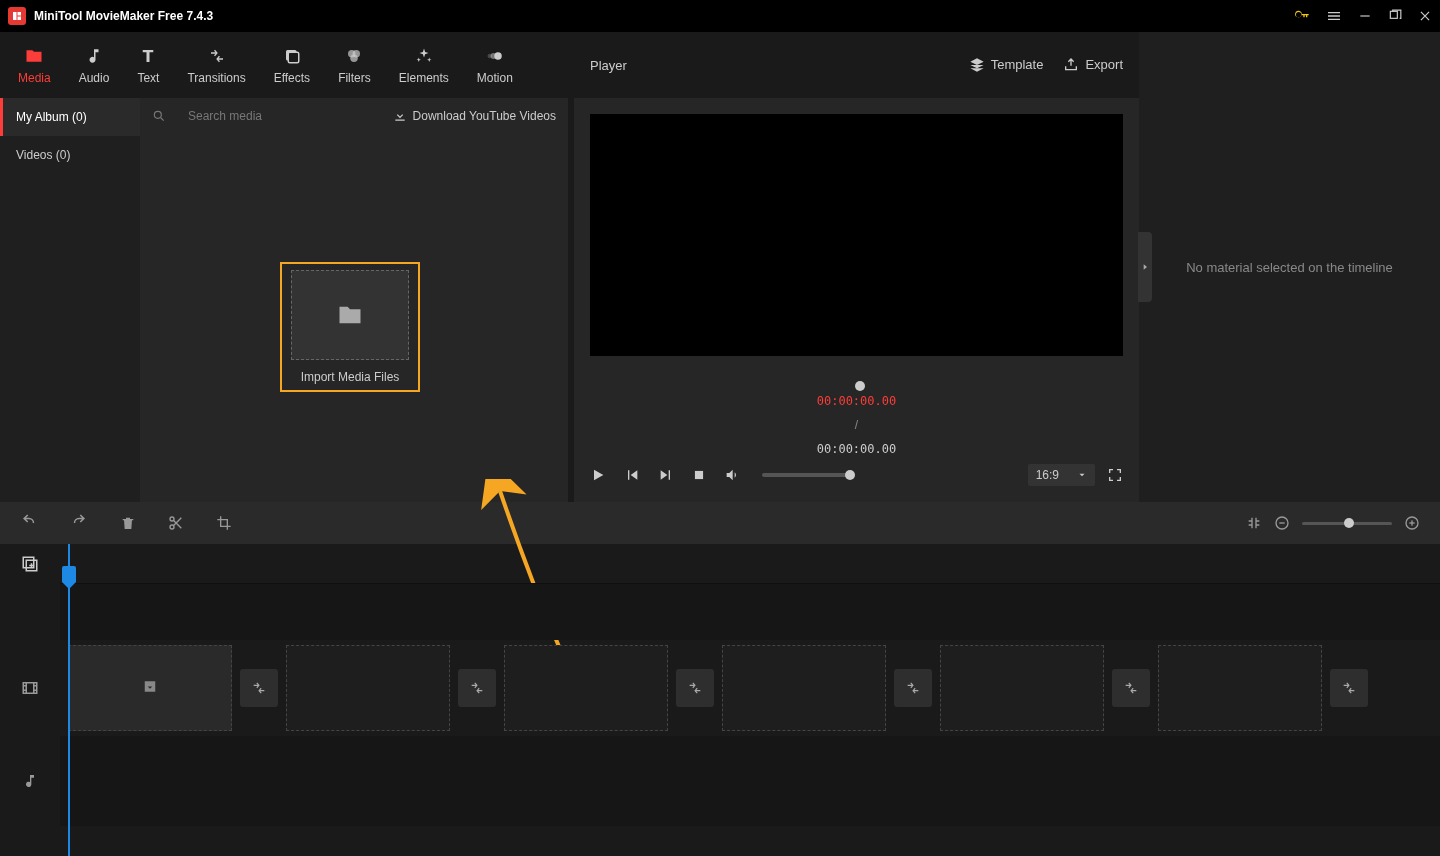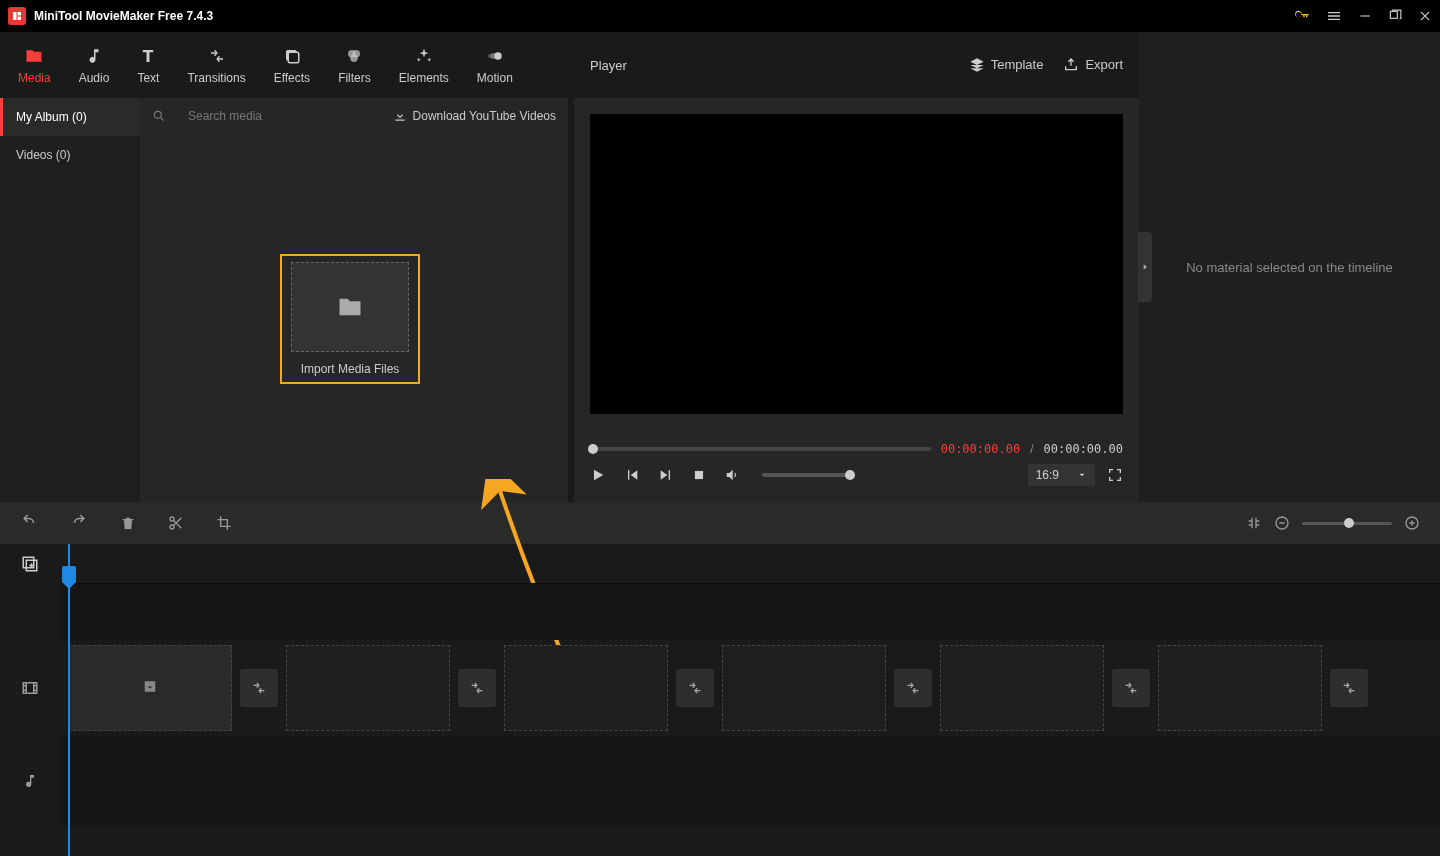--- a/index.html
+++ b/index.html
@@ -31,37 +31,37 @@
 .media-sidebar-item.active { background: #2a2a2a; border-left: 3px solid #fc3d39; padding-left: 13px; color: #fff; }
 
 .media-content { flex: 1; background: #262626; display: flex; flex-direction: column; }
 .media-toolbar { height: 36px; display: flex; align-items: center; padding: 0 12px; gap: 8px; }
 .search-wrap { display: flex; align-items: center; gap: 22px; color: #777; flex: 1; }
 .search-input { background: transparent; border: none; color: #ccc; font-size: 12px; outline: none; width: 160px; }
 .search-input::placeholder { color: #777; }
 .download-link { display: flex; align-items: center; gap: 6px; color: #ccc; font-size: 12px; cursor: pointer; }
 
 .import-area { flex: 1; position: relative; }
-.import-box { position: absolute; left: 140px; top: 120px; width: 140px; height: 130px; border: 2px solid #f5a623; display: flex; flex-direction: column; align-items: center; justify-content: center; cursor: pointer; }
+.import-box { position: absolute; left: 140px; top: 128px; width: 140px; height: 130px; border: 2px solid #f5a623; display: flex; flex-direction: column; align-items: center; justify-content: center; cursor: pointer; }
 .import-inner { width: 118px; height: 90px; border: 1px dashed #666; background: #333; display: flex; align-items: center; justify-content: center; margin-bottom: 10px; }
 .import-label { font-size: 12px; color: #ccc; }
 
 
 .arrow-svg { position: absolute; left: 330px; top: 345px; pointer-events: none; }
 
 
 .player-panel { width: 565px; background: #1f1f1f; margin-left: 6px; display: flex; flex-direction: column; }
 .player-header { height: 66px; display: flex; align-items: center; padding: 0 16px; background: #1a1a1a; }
 .player-title { flex: 1; font-size: 13px; color: #ccc; }
 .player-actions { display: flex; gap: 20px; }
 .player-action { display: flex; align-items: flex-start; gap: 6px; font-size: 13px; color: #ccc; cursor: pointer; }
 
 .player-body { flex: 1; background: #262626; display: flex; flex-direction: column; padding: 16px; }
 .video-canvas { flex: 1; background: #000; }
-.player-timeline { display: flex; align-items: center; gap: 10px; margin: 28px 0 8px; }
+.player-timeline { display: flex; align-items: center; gap: 10px; margin: 28px 0 8px; flex-direction: column; }
 .player-progress { flex: 1; height: 4px; background: #444; border-radius: 2px; position: relative; }
 .player-progress-dot { width: 10px; height: 10px; background: #ccc; border-radius: 50%; position: absolute; left: -2px; top: -3px; }
 .time-current { color: #fc3d39; font-size: 12px; font-family: monospace; }
 .time-sep { color: #888; font-size: 12px; }
 .time-total { color: #ccc; font-size: 12px; font-family: monospace; }
 
 .player-controls { display: flex; align-items: center; gap: 18px; }
 .player-controls .ctrl { cursor: pointer; color: #ccc; display: flex; align-items: center; }
 .vol-slider { width: 90px; height: 4px; background: #555; border-radius: 2px; position: relative; margin-left: 4px; }
 .vol-dot { width: 10px; height: 10px; background: #ccc; border-radius: 50%; position: absolute; right: -3px; top: -3px; }

